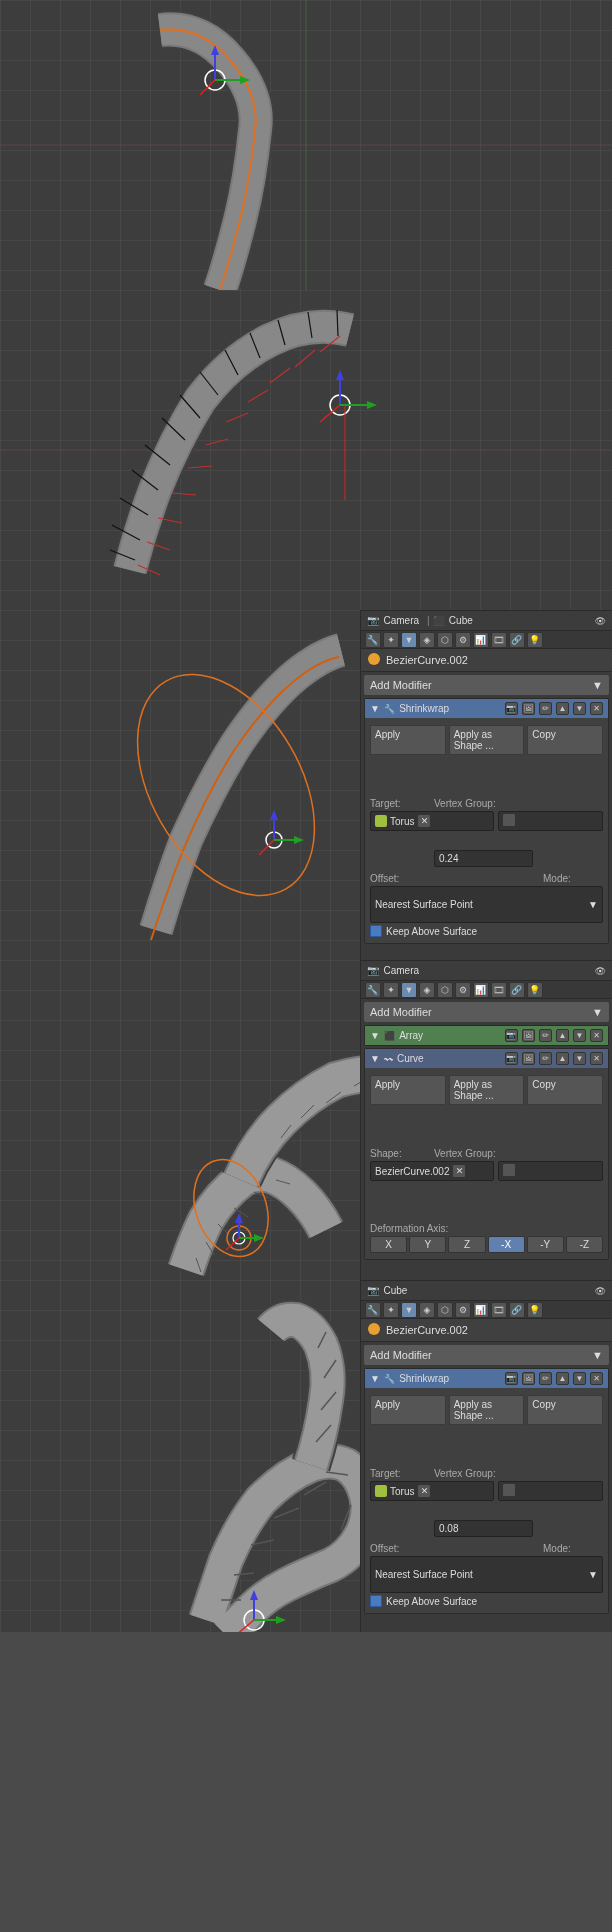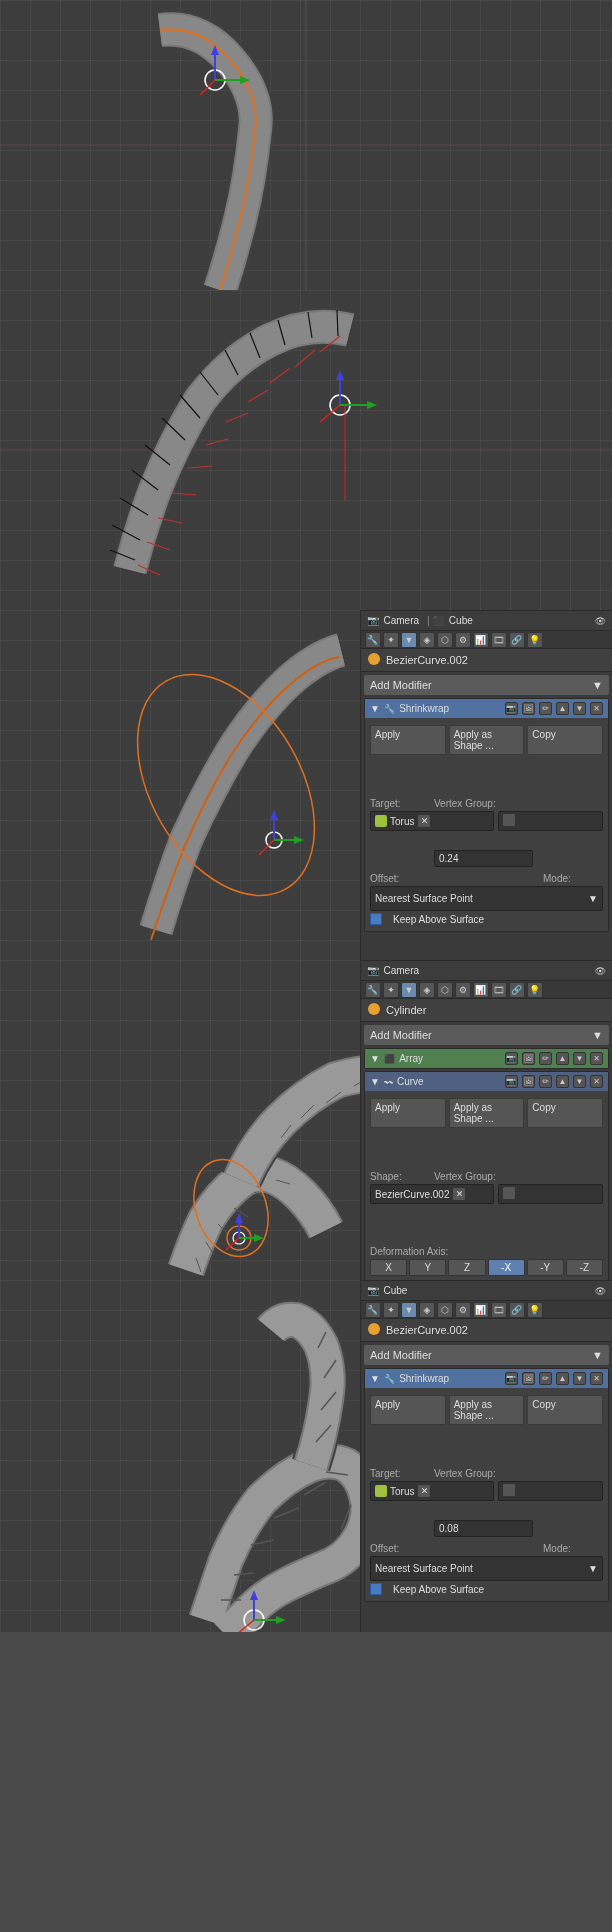--- a/index.html
+++ b/index.html
@@ -194,21 +194,21 @@
       border-radius: 2px;
       padding: 2px 4px;
       font-size: 10px;
       color: #888;
       flex: 1;
     }
 
     .checkbox-row {
       display: flex;
       align-items: flex-end;
-      gap: 11px;
+      gap: 4px;
       margin: 2px 0;
       font-size: 10px;
     }
 
     .checkbox {
       width: 12px;
       height: 12px;
       background: #4a7abf;
       border: 1px solid #2a5a9f;
       border-radius: 1px;
@@ -230,21 +230,21 @@
       text-align: center;
       font-size: 10px;
       cursor: pointer;
     }
     .axis-btn.active-neg-x { background: #6080b0; color: #fff; }
 
     .mode-field {
       background: #333;
       border: 1px solid #222;
       border-radius: 2px;
-      padding: 6px 4px;
+      padding: 12px 4px;
       font-size: 10px;
       color: #ddd;
       display: flex;
       justify-content: space-between;
       align-items: center;
       margin: 2px 0;
     }
 
     .prop-icon-bar {
       display: flex;
@@ -531,28 +531,20 @@
         <div class="icon-btn">◈</div>
         <div class="icon-btn">⬡</div>
         <div class="icon-btn">⚙</div>
         <div class="icon-btn">📊</div>
         <div class="icon-btn">🎞</div>
         <div class="icon-btn">🔗</div>
         <div class="icon-btn">💡</div>
       </div>
     </div>
 
-    <div class="prop-object-name">
-      <span>
-        <svg width="14" height="14">
-            <circle cx="7" cy="7" r="6" fill="#e8a030"></circle>
-          </svg>
-      </span>
-      <span>Cylinder</span>
-    </div>
 
     <div class="add-modifier-bar">
       <span>Add Modifier</span>
       <span>▼</span>
     </div>
 
     <div class="modifier-block">
       <div class="modifier-header array-color">
         <span>▼</span>
         <span style="font-size:9px;">⬛</span>

